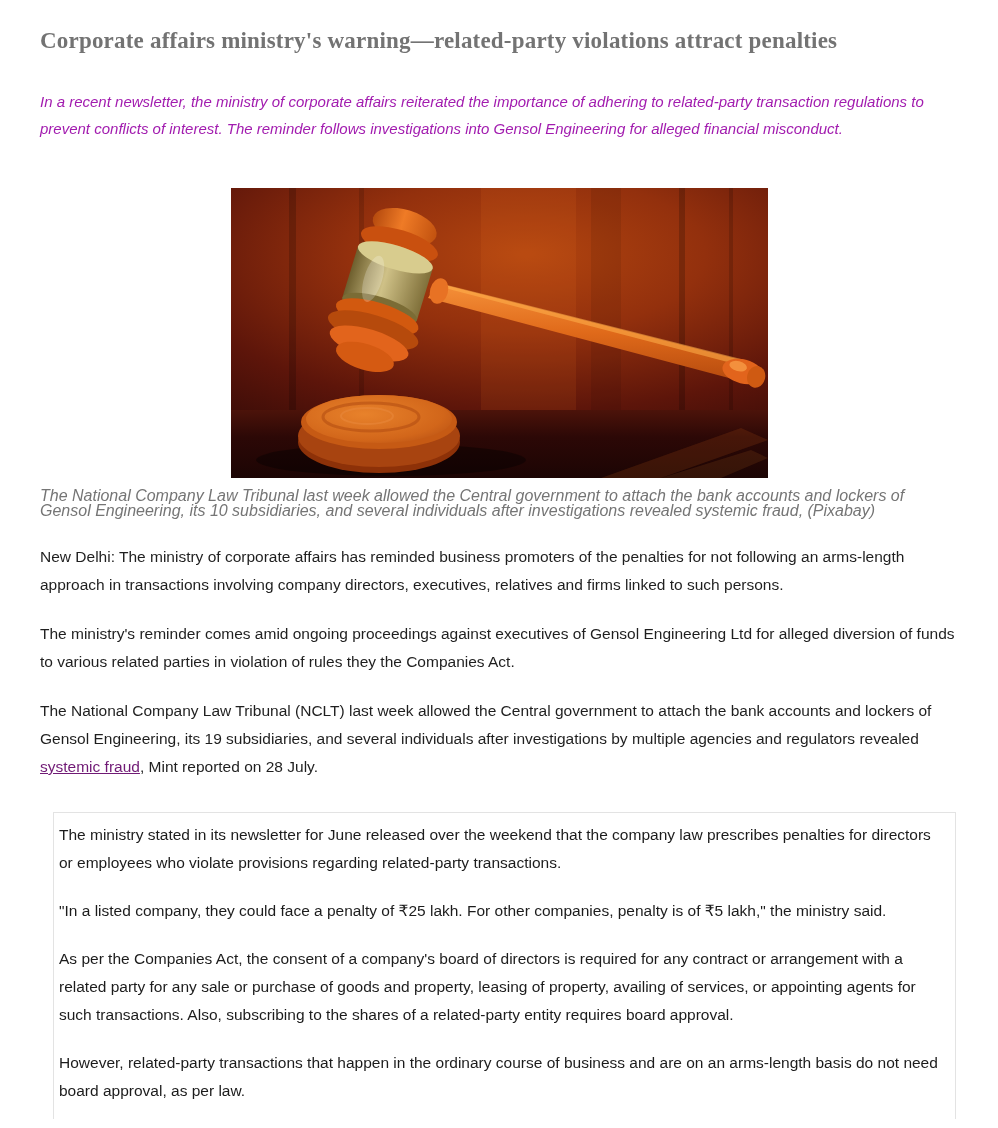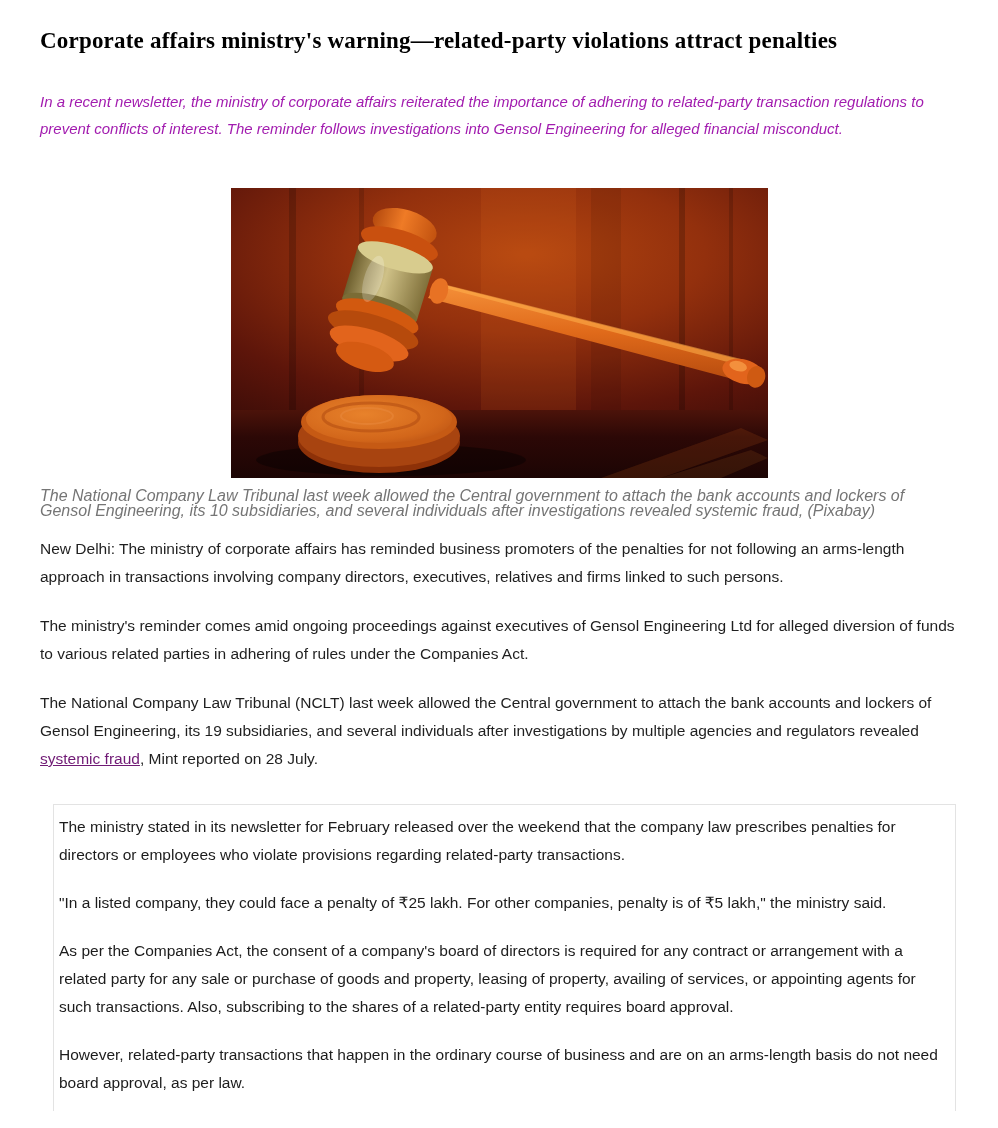--- a/index.html
+++ b/index.html
@@ -13,21 +13,21 @@
     overflow: hidden;
   }
   .content { padding: 0 40px; }
 
   .headline {
     margin-top: 27px;
     font-family: "Liberation Serif", "DejaVu Serif", serif;
     font-weight: 700;
     font-size: 23px;
     line-height: 1.25;
-    color: #000000;
+    color: #737373;
     letter-spacing: 0.2px;
   }
 
   .subtitle {
     margin-top: 32px;
     font-style: italic;
     font-size: 15px;
     line-height: 27px;
     color: #a21caf;
     max-width: 935px;
@@ -50,21 +50,21 @@
     max-width: 905px;
   }
 
   .body-paragraph {
     margin-top: 21px;
     font-size: 15.5px;
     line-height: 28px;
     color: #1f1f1f;
     max-width: 925px;
   }
-  .body-paragraph.first { margin-top: 16px; }
+  .body-paragraph.first { margin-top: 24px; }
 
   .inline-link {
     color: #701a75;
     text-decoration: underline;
     cursor: pointer;
   }
 
   .quote-box {
     margin: 31px 0 0 13px;
     width: 903px;
@@ -166,26 +166,26 @@
         </g>
         <ellipse cx="208" cy="103" rx="9" ry="13" transform="rotate(15 208 103)" fill="#e87224"></ellipse>
       </svg>
     </div>
     <figcaption class="hero-caption">The National Company Law Tribunal last week allowed the Central government to attach the bank accounts and lockers of Gensol Engineering, its 10 subsidiaries, and several individuals after investigations revealed systemic fraud, (Pixabay)</figcaption>
   </figure>
 
   <p class="body-paragraph first">New Delhi: The ministry of corporate affairs has reminded business promoters of the penalties for not following an arms-length approach in transactions involving company directors, executives, relatives and firms linked to such persons.</p>
 
 
-  <p class="body-paragraph">The ministry's reminder comes amid ongoing proceedings against executives of Gensol Engineering Ltd for alleged diversion of funds to various related parties in adhering of rules under the Companies Act.</p>
+  <p class="body-paragraph">The ministry's reminder comes amid ongoing proceedings against executives of Gensol Engineering Ltd for alleged diversion of funds to various related parties in violation of rules they the Companies Act.</p>
 
   <p class="body-paragraph">
     <span>The National Company Law Tribunal (NCLT) last week allowed the Central government to attach the bank accounts and lockers of Gensol Engineering, its 19 subsidiaries, and several individuals after investigations by multiple agencies and regulators revealed </span><a class="inline-link">systemic fraud</a><span>, Mint reported on 28 July.</span>
   </p>
 
   <div class="quote-box">
-    <p class="body-paragraph">The ministry stated in its newsletter for February released over the weekend that the company law prescribes penalties for directors or employees who violate provisions regarding related-party transactions.</p>
+    <p class="body-paragraph">The ministry stated in its newsletter for June released over the weekend that the company law prescribes penalties for directors or employees who violate provisions regarding related-party transactions.</p>
     <p class="body-paragraph">"In a listed company, they could face a penalty of ₹25 lakh. For other companies, penalty is of ₹5 lakh," the ministry said.</p>
     <p class="body-paragraph">As per the Companies Act, the consent of a company's board of directors is required for any contract or arrangement with a related party for any sale or purchase of goods and property, leasing of property, availing of services, or appointing agents for such transactions. Also, subscribing to the shares of a related-party entity requires board approval.</p>
     <p class="body-paragraph">However, related-party transactions that happen in the ordinary course of business and are on an arms-length basis do not need board approval, as per law.</p>
   </div>
 
 </div>
 
 </body></html>

